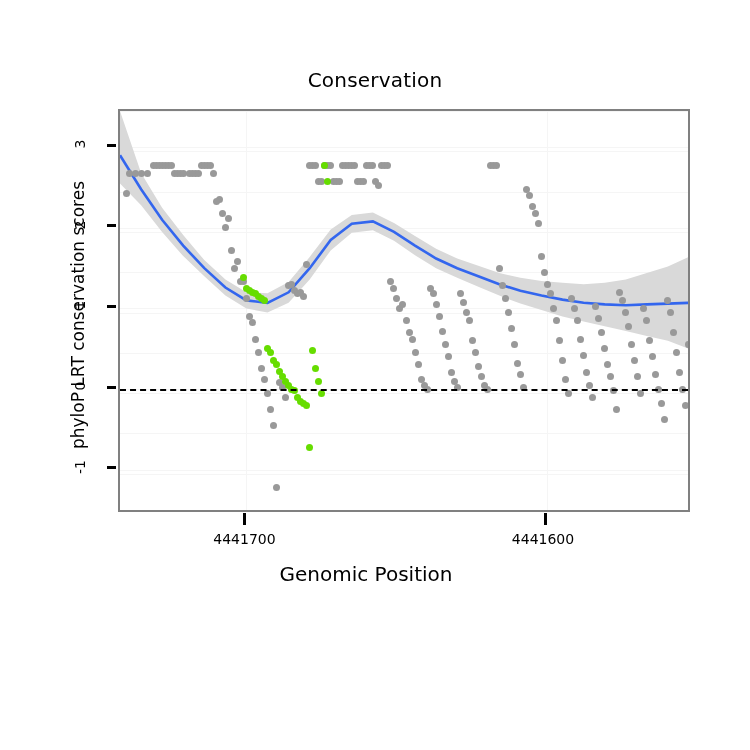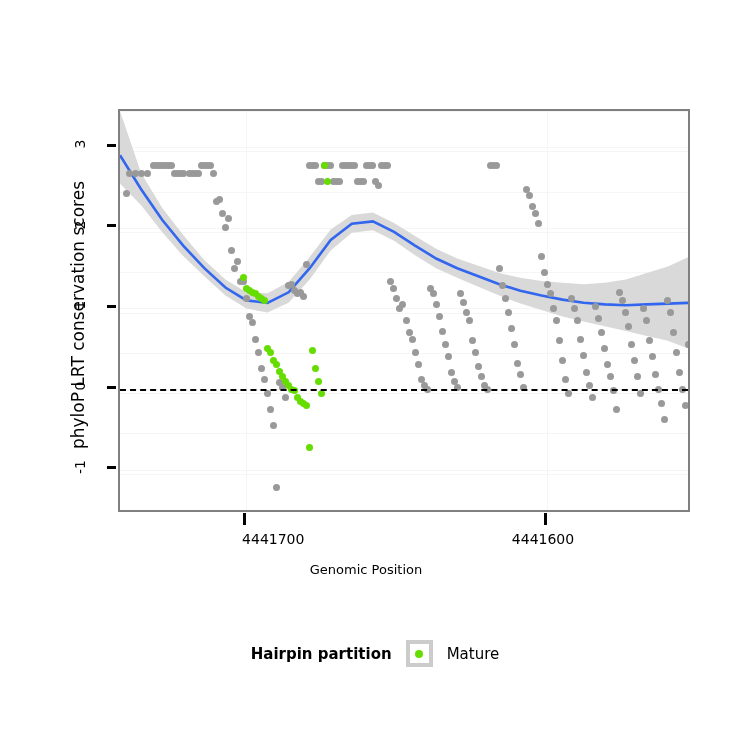--- a/index.html
+++ b/index.html
@@ -40,21 +40,21 @@
     color: #000000;
     transform: rotate(-90deg);
     transform-origin: center center;
   }
   .x-axis-title {
     position: absolute;
     left: 0;
     top: 562px;
     width: 732px;
     text-align: center;
-    font-size: 13px;
+    font-size: 20px;
     color: #000000;
   }
   .panel {
     position: absolute;
     left: 118px;
     top: 109px;
     width: 572px;
     height: 403px;
     border: 2px solid #808080;
     background: #ffffff;
@@ -165,39 +165,40 @@
     width: 572px;
     height: 403px;
     overflow: visible;
   }
 </style>
 </head>
 <body>
 
 <div id="plot-root">
 
+  <div class="chart-title">Conservation</div>
 
   <div class="y-axis-title">phyloP LRT conservation scores</div>
   <div class="x-axis-title">Genomic Position</div>
 
   <div id="y-ticks">
       <div class="tick-y" style="top: 466.17px;"></div>
       <div class="tick-label-y" style="top: 458.67px;">-1</div>
       <div class="tick-y" style="top: 385.57px;"></div>
       <div class="tick-label-y" style="top: 378.07px;">0</div>
       <div class="tick-y" style="top: 304.97px;"></div>
       <div class="tick-label-y" style="top: 297.47px;">1</div>
       <div class="tick-y" style="top: 224.37px;"></div>
       <div class="tick-label-y" style="top: 216.87px;">2</div>
       <div class="tick-y" style="top: 143.77px;"></div>
       <div class="tick-label-y" style="top: 136.27px;">3</div>
     </div>
   <div id="x-ticks">
       <div class="tick-x" style="left: 242.942px;"></div>
-      <div class="tick-label-x" style="left: 244.442px; text-align: right;">4441700</div>
+      <div class="tick-label-x" style="left: 244.442px;">4441700</div>
       <div class="tick-x" style="left: 543.995px;"></div>
       <div class="tick-label-x" style="left: 543px;">4441600</div>
     </div>
 
   <div class="panel">
     <div id="gridlines">
         <div class="grid-major-h" style="top: 358.67px;"></div>
         <div class="grid-major-h" style="top: 278.07px;"></div>
         <div class="grid-major-h" style="top: 197.47px;"></div>
         <div class="grid-major-h" style="top: 116.87px;"></div>
@@ -429,21 +430,14 @@
         <div class="pt pt-green" style="left: 192.674px; top: 239.382px;"></div>
         <div class="pt pt-green" style="left: 195.684px; top: 257.92px;"></div>
         <div class="pt pt-green" style="left: 198.695px; top: 270.01px;"></div>
         <div class="pt pt-green" style="left: 201.705px; top: 282.1px;"></div>
         <div class="pt pt-green" style="left: 204.716px; top: 54.002px;"></div>
         <div class="pt pt-green" style="left: 207.726px; top: 70.928px;"></div>
       </div>
     <div class="zero-line" id="zeroline" style="top: 278.07px;"></div>
   </div>
 
-  <div class="legend">
-    <span class="legend-title">Hairpin partition</span>
-    <span class="legend-key">
-      <span class="legend-key-dot"></span>
-    </span>
-    <span class="legend-label">Mature</span>
-  </div>
 
 </div>
 
 </body></html>

